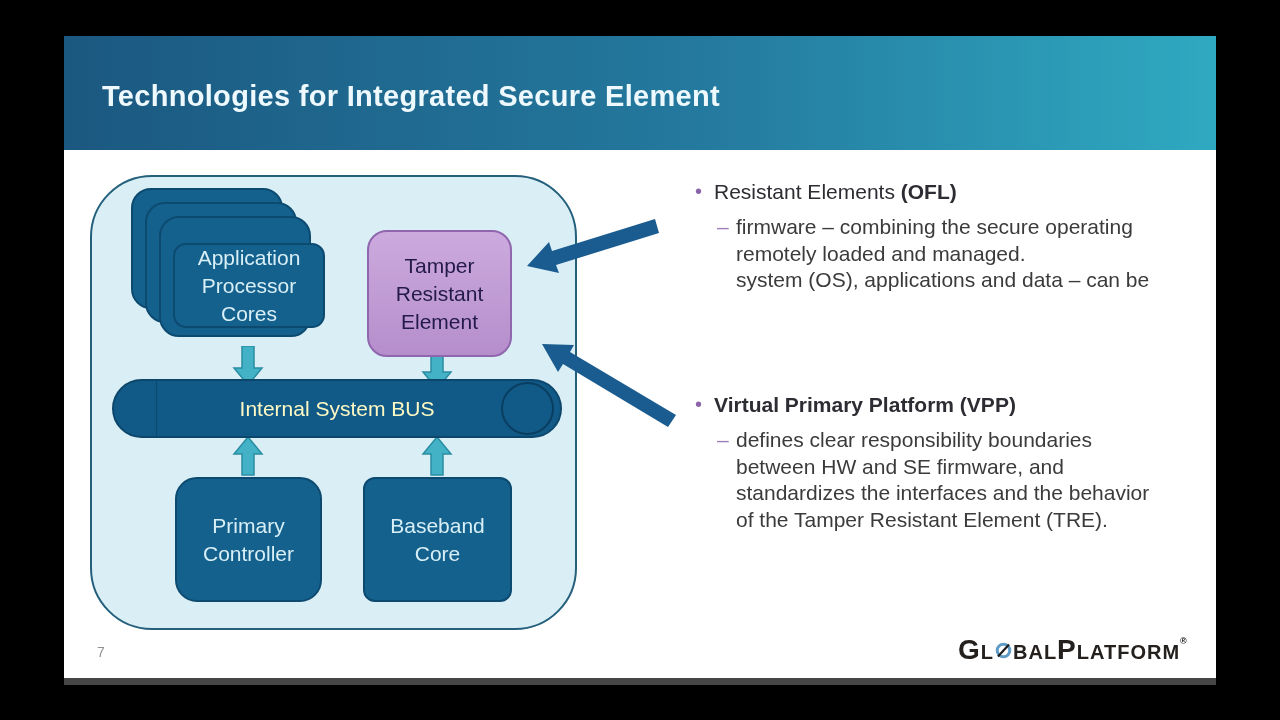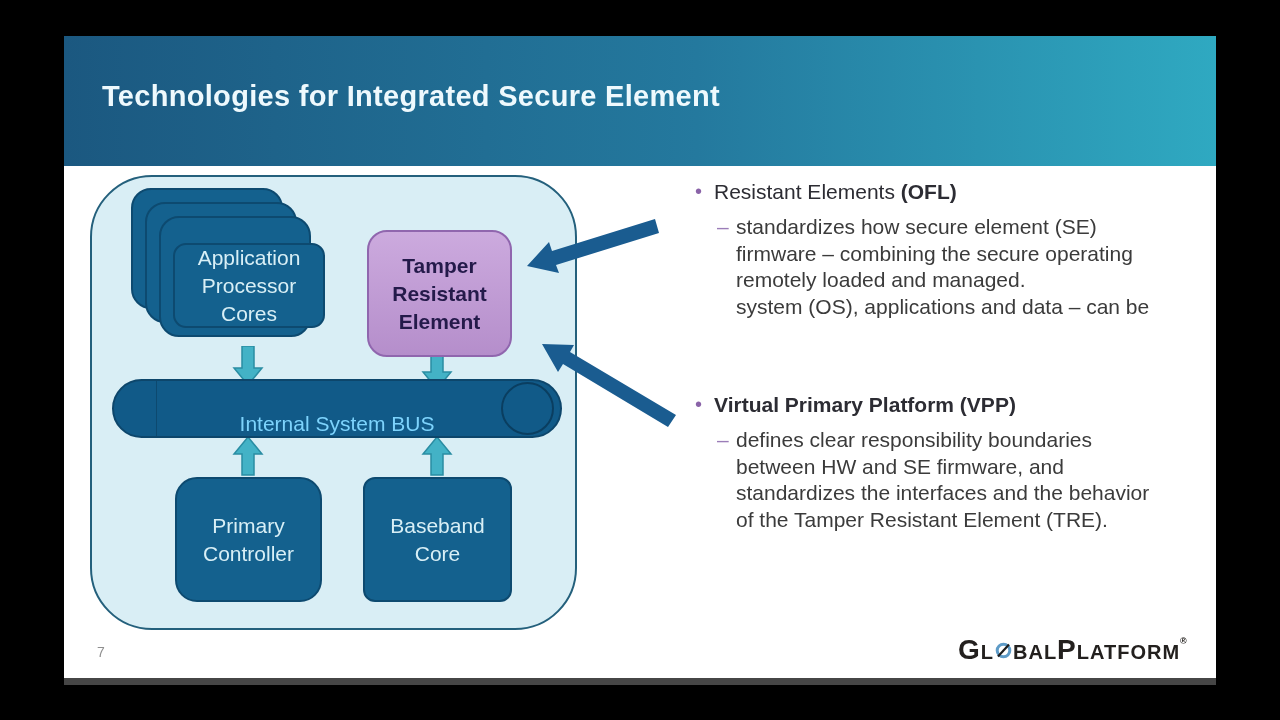--- a/index.html
+++ b/index.html
@@ -1,42 +1,42 @@
 <!DOCTYPE html>
 <html><head>
 <meta charset="utf-8">
 <style>
   html,body{margin:0;padding:0;background:#000;}
   .stage{position:relative;width:1280px;height:720px;background:#000;overflow:hidden;
          font-family:"Liberation Sans",sans-serif;}
   
   .slide{position:absolute;left:64px;top:36px;width:1152px;height:642px;background:#ffffff;}
-  .header-band{position:absolute;left:0;top:0;width:1152px;height:130px;
+  .header-band{position:absolute;left:0;top:0;width:1152px;height:114px;
                background:linear-gradient(90deg,#1b5880 0%,#24799e 55%,#2fa9c1 100%);}
   .slide-title{position:absolute;left:38px;top:44px;font-size:29px;font-weight:bold;
                color:#eef9fd;letter-spacing:.3px;}
   .bottom-strip{position:absolute;left:64px;top:678px;width:1152px;height:7px;background:#464646;}
 
   
   .container-box{position:absolute;left:90px;top:175px;width:487px;height:455px;
                  border-radius:62px;background:#d9eef5;border:2px solid #24607c;box-sizing:border-box;}
   .blue-box{position:absolute;background:#14618e;border:2px solid #0d4a70;border-radius:20px;
             box-sizing:border-box;display:flex;align-items:center;justify-content:center;
             text-align:center;color:#d8eff6;font-size:21px;line-height:28px;}
   .card1{left:131px;top:188px;width:152px;height:121px;}
   .card2{left:145px;top:202px;width:152px;height:121px;}
   .card3{left:159px;top:216px;width:152px;height:121px;}
   .card-front{left:173px;top:243px;width:152px;height:85px;border-radius:13px;}
   .tre-box{position:absolute;left:367px;top:230px;width:145px;height:127px;border-radius:20px;
            background:linear-gradient(180deg,#ccaade 0%,#b58ecb 100%);border:2px solid #9066ae;
            box-sizing:border-box;display:flex;align-items:center;justify-content:flex-start;
-           text-align:center;color:#241a4a;font-size:21px;line-height:28px;font-weight:bold;}
+           text-align:center;color:#241a4a;font-size:21px;line-height:28px;}
   .bus{position:absolute;left:112px;top:379px;width:450px;height:59px;border-radius:30px;
        background:#115a88;border:2px solid #0d466b;box-sizing:border-box;
-       display:flex;align-items:flex-end;justify-content:center;color:#7dd3fc;font-size:21px;}
+       display:flex;align-items:center;justify-content:center;color:#fef9c3;font-size:21px;}
   .bus-seam{position:absolute;left:42px;top:0;width:1px;height:100%;background:rgba(0,0,0,.18);}
   .bus-cap{position:absolute;right:6px;top:1px;width:53px;height:53px;border-radius:50%;
            background:#115a88;border:2px solid #0a3e60;box-sizing:border-box;}
   .mem-box{left:175px;top:477px;width:147px;height:125px;border-radius:22px;}
   .bb-box{left:363px;top:477px;width:149px;height:125px;border-radius:12px;}
   .sm-arrow{position:absolute;width:32px;height:40px;}
   .overlay{position:absolute;left:0;top:0;width:1280px;height:720px;pointer-events:none;}
 
   
   .group{position:absolute;width:480px;color:#3b3b3b;font-size:21px;}
@@ -116,21 +116,20 @@
   <div class="group group-ofl">
     <div class="bullet-heading">
       <span class="bullet-marker">•</span>
       <span class="heading-lines">
         <span style="display:block"><span>Resistant Elements </span><span class="hb">(OFL)</span></span>
       </span>
     </div>
     <div class="sub">
       <span class="sub-dash">–</span>
       <span>
-        <span style="display:block">standardizes how secure element (SE)</span>
         <span style="display:block">firmware – combining the secure operating</span>
         <span style="display:block">remotely loaded and managed.</span>
         <span style="display:block">system (OS), applications and data – can be</span>
       </span>
     </div>
   </div>
 
   <div class="group group-vpp">
     <div class="bullet-heading">
       <span class="bullet-marker">•</span>

